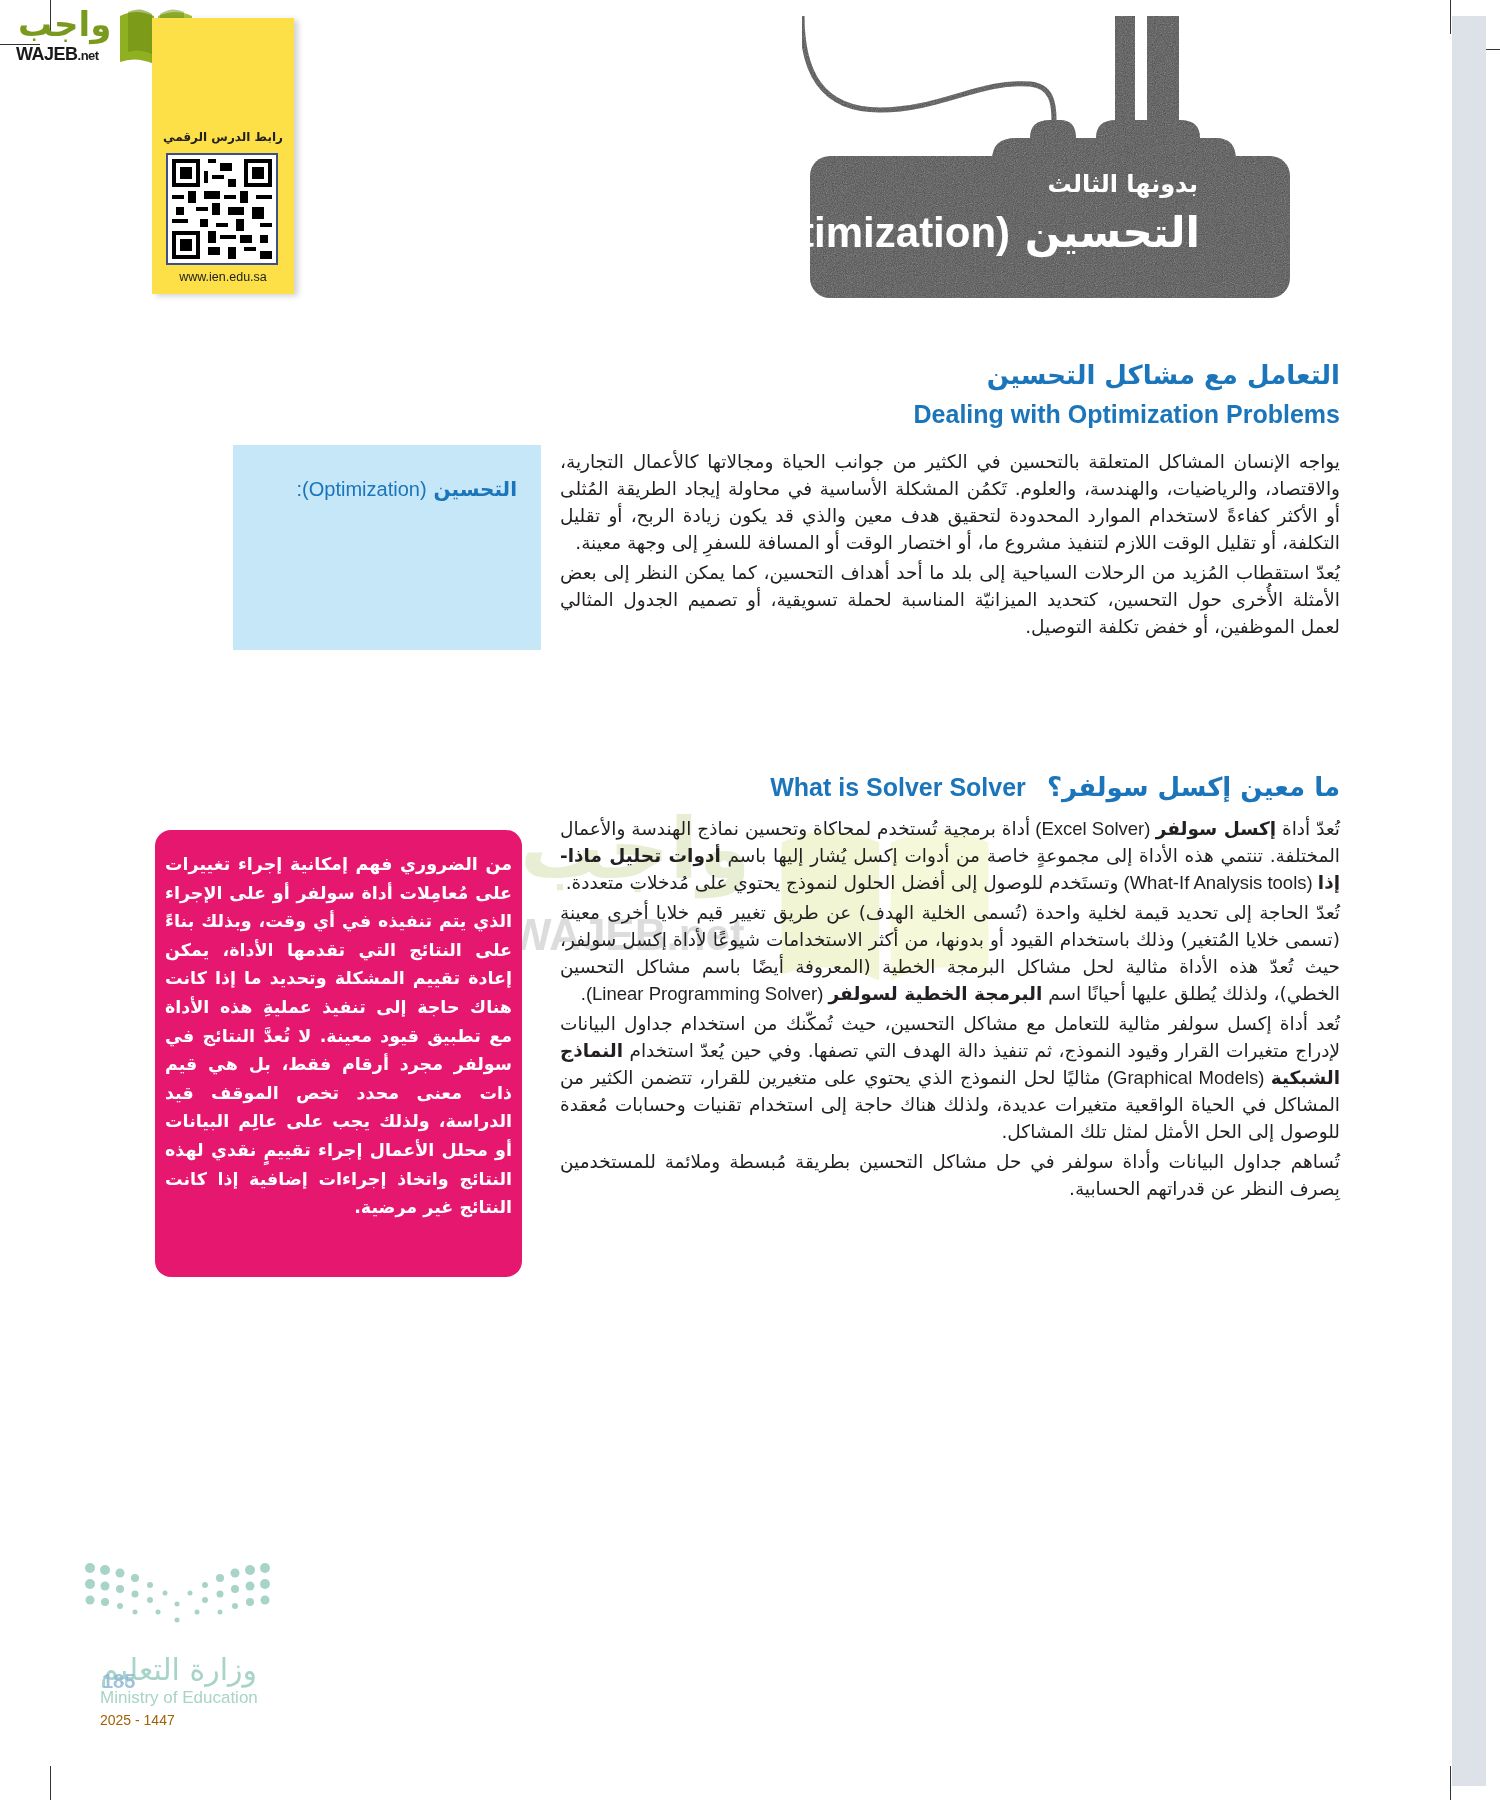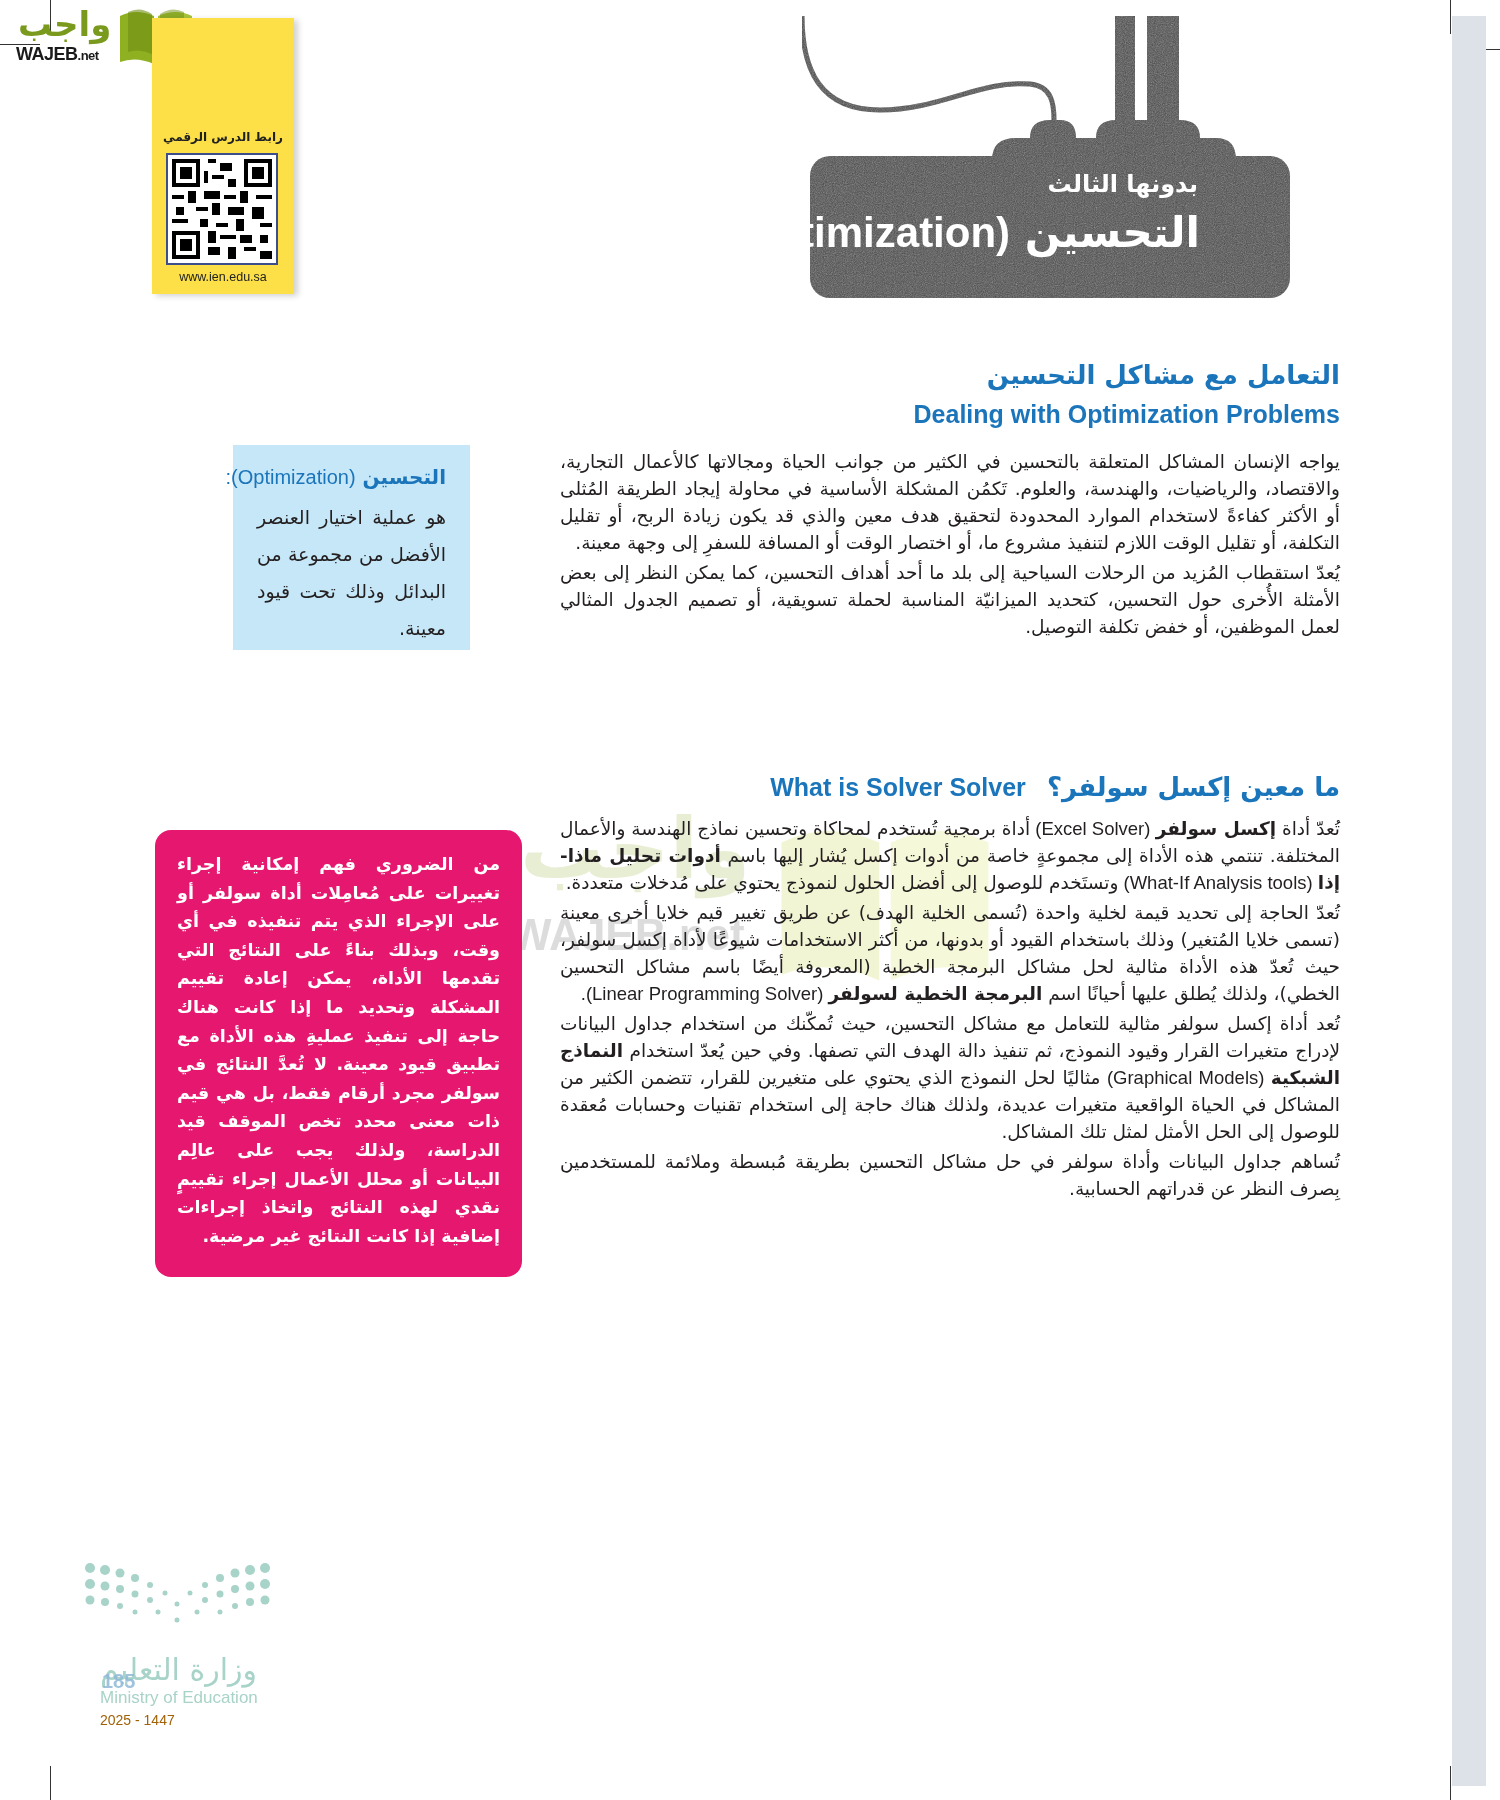--- a/index.html
+++ b/index.html
@@ -33,27 +33,27 @@
   
   .h-ar { position: absolute; right: 160px; font-size: 26px; font-weight: bold; color: #1b75bb; direction: rtl; white-space: nowrap; }
   .h-en { position: absolute; right: 160px; font-family: "Liberation Sans", sans-serif; font-size: 25px; font-weight: bold; color: #1b75bb; white-space: nowrap; }
 
   .body-text { position: absolute; left: 560px; width: 780px; direction: rtl; text-align: justify; font-size: 18.5px; line-height: 27px; color: #231f20; }
   .body-text p { margin-bottom: 3px; }
   .body-text b { font-weight: bold; }
   .en { font-family: "Liberation Sans", sans-serif; }
 
   
-  .def-box { position: absolute; left: 233px; top: 445px; width: 237px; height: 205px; background: #c6e7f7; padding: 20px 24px; direction: rtl; }
+  .def-box { position: absolute; left: 233px; top: 445px; width: 308px; height: 205px; background: #c6e7f7; padding: 32px 24px; direction: rtl; }
   .def-title { font-size: 20px; color: #1b75bb; font-weight: bold; margin-bottom: 10px; white-space: nowrap; }
   .def-title .en { font-weight: normal; }
   .def-text { font-size: 19px; line-height: 37px; text-align: justify; text-align-last: right; color: #231f20; }
 
   
-  .note-box { position: absolute; left: 155px; top: 830px; width: 367px; height: 447px; background: #e6176f; border-radius: 16px; padding: 20px 22px; direction: rtl; }
+  .note-box { position: absolute; left: 155px; top: 830px; width: 367px; height: 447px; background: #e6176f; border-radius: 16px; padding: 20px 10px; direction: rtl; }
   .note-text { font-size: 17.5px; line-height: 28.6px; color: #fff; font-weight: bold; text-align: justify; }
 
   
   .watermark { position: absolute; left: 510px; top: 800px; width: 500px; height: 200px; opacity: 0.22; pointer-events: none; }
   .wm-ar { position: absolute; left: 10px; top: 0; font-size: 84px; font-weight: bold; color: #9bb63a; direction: rtl; }
   .wm-en { position: absolute; left: 0; top: 110px; font-family: "Liberation Sans", sans-serif; font-size: 44px; font-weight: bold; color: #666; }
   .wm-book { position: absolute; left: 260px; top: 10px; width: 230px; height: 180px; }
 
   
   .ministry { position: absolute; left: 80px; top: 1560px; width: 240px; height: 170px; }
@@ -174,21 +174,20 @@
 <div class="body-text" style="top:448px;">
   <p>يواجه الإنسان المشاكل المتعلقة بالتحسين في الكثير من جوانب الحياة ومجالاتها كالأعمال التجارية، والاقتصاد، والرياضيات، والهندسة، والعلوم. تَكمُن المشكلة الأساسية في محاولة إيجاد الطريقة المُثلى أو الأكثر كفاءةً لاستخدام الموارد المحدودة لتحقيق هدف معين والذي قد يكون زيادة الربح، أو تقليل التكلفة، أو تقليل الوقت اللازم لتنفيذ مشروع ما، أو اختصار الوقت أو المسافة للسفرِ إلى وجهة معينة.</p>
   <p>يُعدّ استقطاب المُزيد من الرحلات السياحية إلى بلد ما أحد أهداف التحسين، كما يمكن النظر إلى بعض الأمثلة الأُخرى حول التحسين، كتحديد الميزانيّة المناسبة لحملة تسويقية، أو تصميم الجدول المثالي لعمل الموظفين، أو خفض تكلفة التوصيل.</p>
 </div>
 
 <div class="def-box">
   <div class="def-title">
     <span>التحسين</span>
     <span class="en">(Optimization):</span>
   </div>
-  <div class="def-text">هو عملية اختيار العنصر الأفضل من مجموعة من البدائل وذلك تحت قيود معينة.</div>
 </div>
 
 <div class="watermark">
   <span class="wm-ar">واجب</span>
   <span class="wm-en"><span>WAJEB</span><span>.net</span></span>
   <svg class="wm-book" viewBox="0 0 80 60">
     <path d="M4 10 Q20 2 38 10 L38 58 Q20 50 4 56 Z" fill="#c9d43a"></path>
     <path d="M42 10 Q60 2 76 10 L76 56 Q60 50 42 58 Z" fill="#d9e05a"></path>
   </svg>
 </div>

